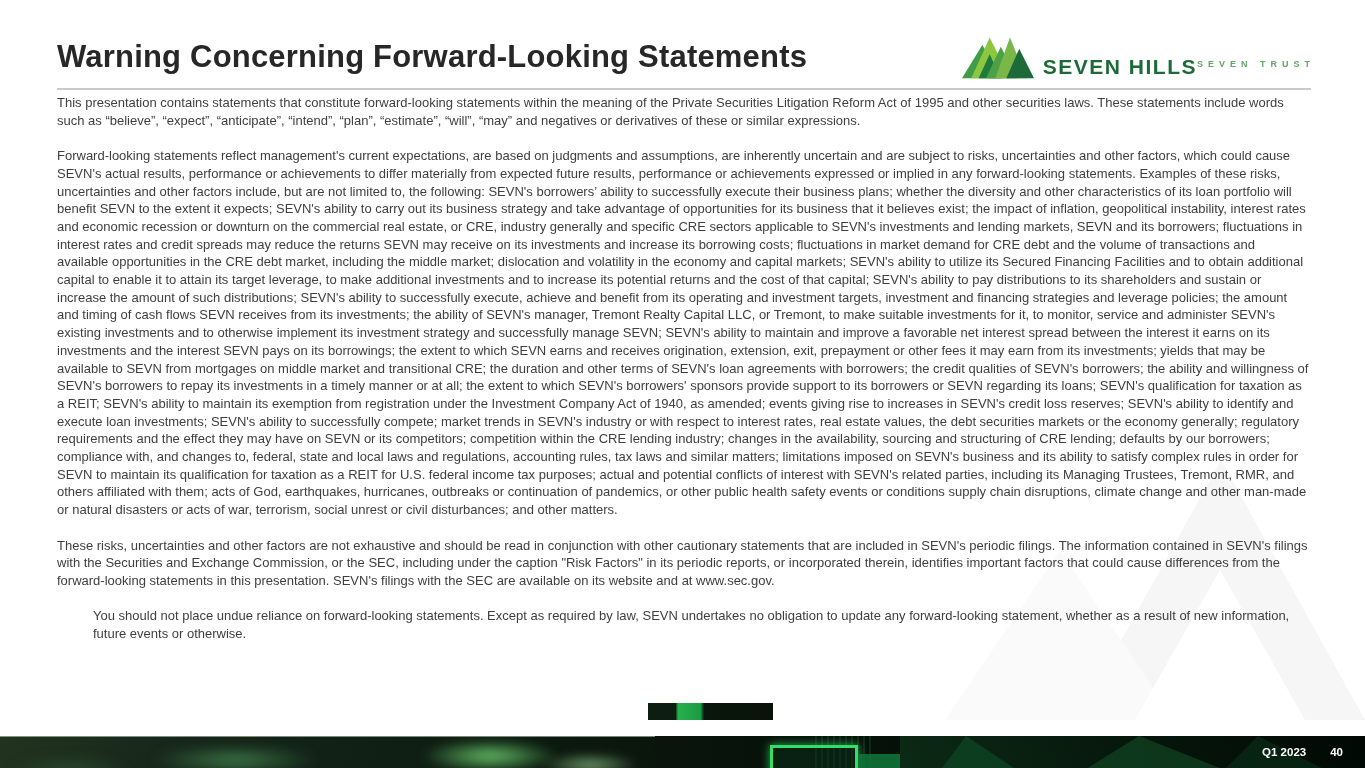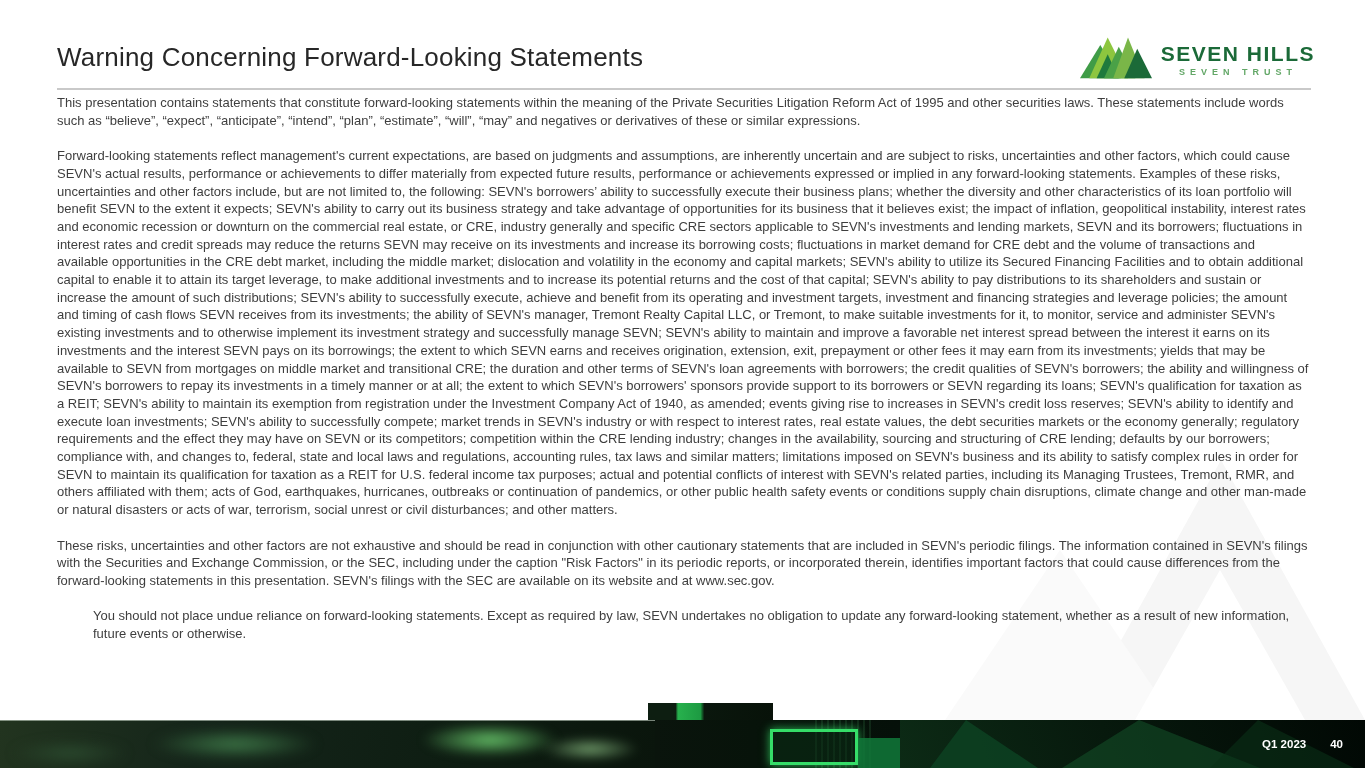--- a/index.html
+++ b/index.html
@@ -5,42 +5,42 @@
   * { margin:0; padding:0; box-sizing:border-box; }
   html,body { background:#888; }
   .slide {
     position:relative; width:1365px; height:768px; margin:0 auto;
     background:#ffffff; overflow:hidden;
     font-family:"Liberation Sans", sans-serif;
   }
   
   .header { position:absolute; left:57px; right:50px; top:30px; height:54px;
     display:flex; justify-content:space-between; align-items:center; }
-  .title { font-size:26px; font-weight:400; letter-spacing:0.2px; color:#272727; }
+  .title { font-size:31px; font-weight:700; letter-spacing:0.2px; color:#272727; }
   .logo { display:flex; align-items:flex-end; gap:9px; }
   .logo svg { display:block; }
-  .logo-text { display:flex; flex-direction:column; align-items:center; padding-bottom:3px; }
+  .logo-text { display:flex; flex-direction:row; padding-bottom:3px; }
   .logo-name { font-size:21px; font-weight:bold; letter-spacing:1.5px; color:#1b6a38; line-height:1; }
   .logo-sub { font-size:9px; font-weight:bold; letter-spacing:5px; color:#63a767; margin-top:4px; line-height:1; }
   .divider { position:absolute; left:57px; right:54px; top:88px; height:2px; background:#c9c9c9; }
   
   .body { position:absolute; left:57px; right:56px; top:94px; z-index:2;
     font-size:13px; line-height:17.7px; color:#3e3e3e; }
   .body p { margin:0 0 17.7px 0; }
   .body p:last-child { margin-bottom:0;margin-left:36px; }
   
   .watermark { position:absolute; right:0; bottom:48px; width:420px; height:300px; z-index:1; pointer-events:none; }
   .wm-tri-1 { position:absolute; right:0; bottom:0; width:300px; height:260px;
     background:#f6f6f6; clip-path:polygon(52% 0, 100% 100%, 4% 100%); }
   .wm-tri-2 { position:absolute; right:190px; bottom:0; width:230px; height:170px;
     background:#fafafa; clip-path:polygon(50% 0, 100% 100%, 0 100%); }
   .wm-tri-3 { position:absolute; right:60px; bottom:0; width:170px; height:150px;
     background:#ffffff; clip-path:polygon(50% 0, 100% 100%, 0 100%); }
   
-  .footer { position:absolute; left:0; bottom:0; width:1365px; height:48px;
+  .footer { position:absolute; left:0; bottom:0; width:1365px; height:32px;
     background:#040b06; z-index:3; overflow:visible; }
   .fp-notch { position:absolute; left:648px; bottom:48px; width:125px; height:17px;
     background:linear-gradient(90deg,#0d1e11 0%,#0d1e11 22%,#27b14d 24%,#1d9a42 42%,#0a170d 45%,#081209 100%); }
   .fp-screen { position:absolute; left:0; top:0; width:655px; height:48px;
     background:linear-gradient(100deg,#22341f 0%,#15251a 30%,#0e1d12 70%,#0a150c 100%);
     border-top:1px solid rgba(214,226,214,0.55); overflow:hidden; }
   .fp-blob1 { position:absolute; left:150px; top:8px; width:170px; height:30px;
     background:radial-gradient(ellipse at center,#3f7a49 0%,rgba(25,48,28,0) 70%); filter:blur(6px); }
   .fp-blob2 { position:absolute; left:420px; top:2px; width:140px; height:34px;
     background:radial-gradient(ellipse at center,#63bd66 0%,rgba(34,64,34,0) 70%); filter:blur(5px); }

